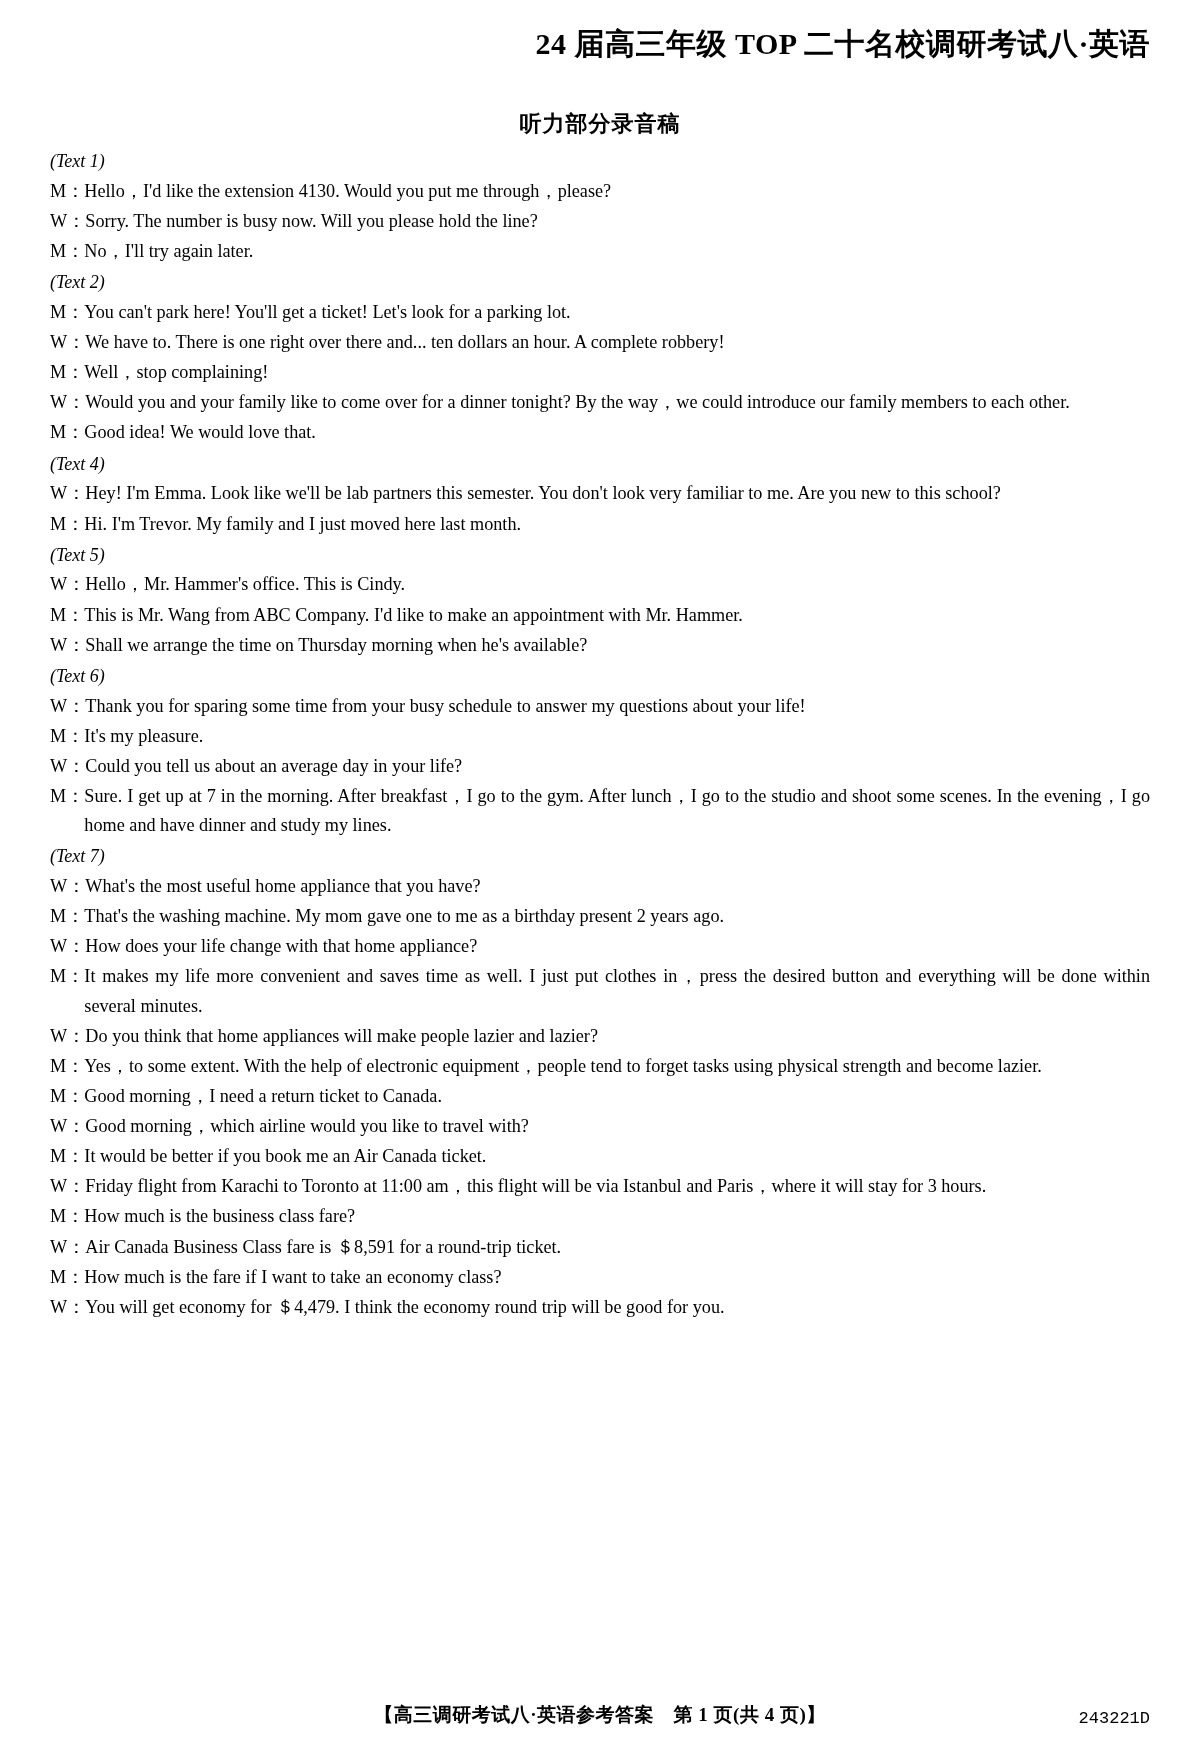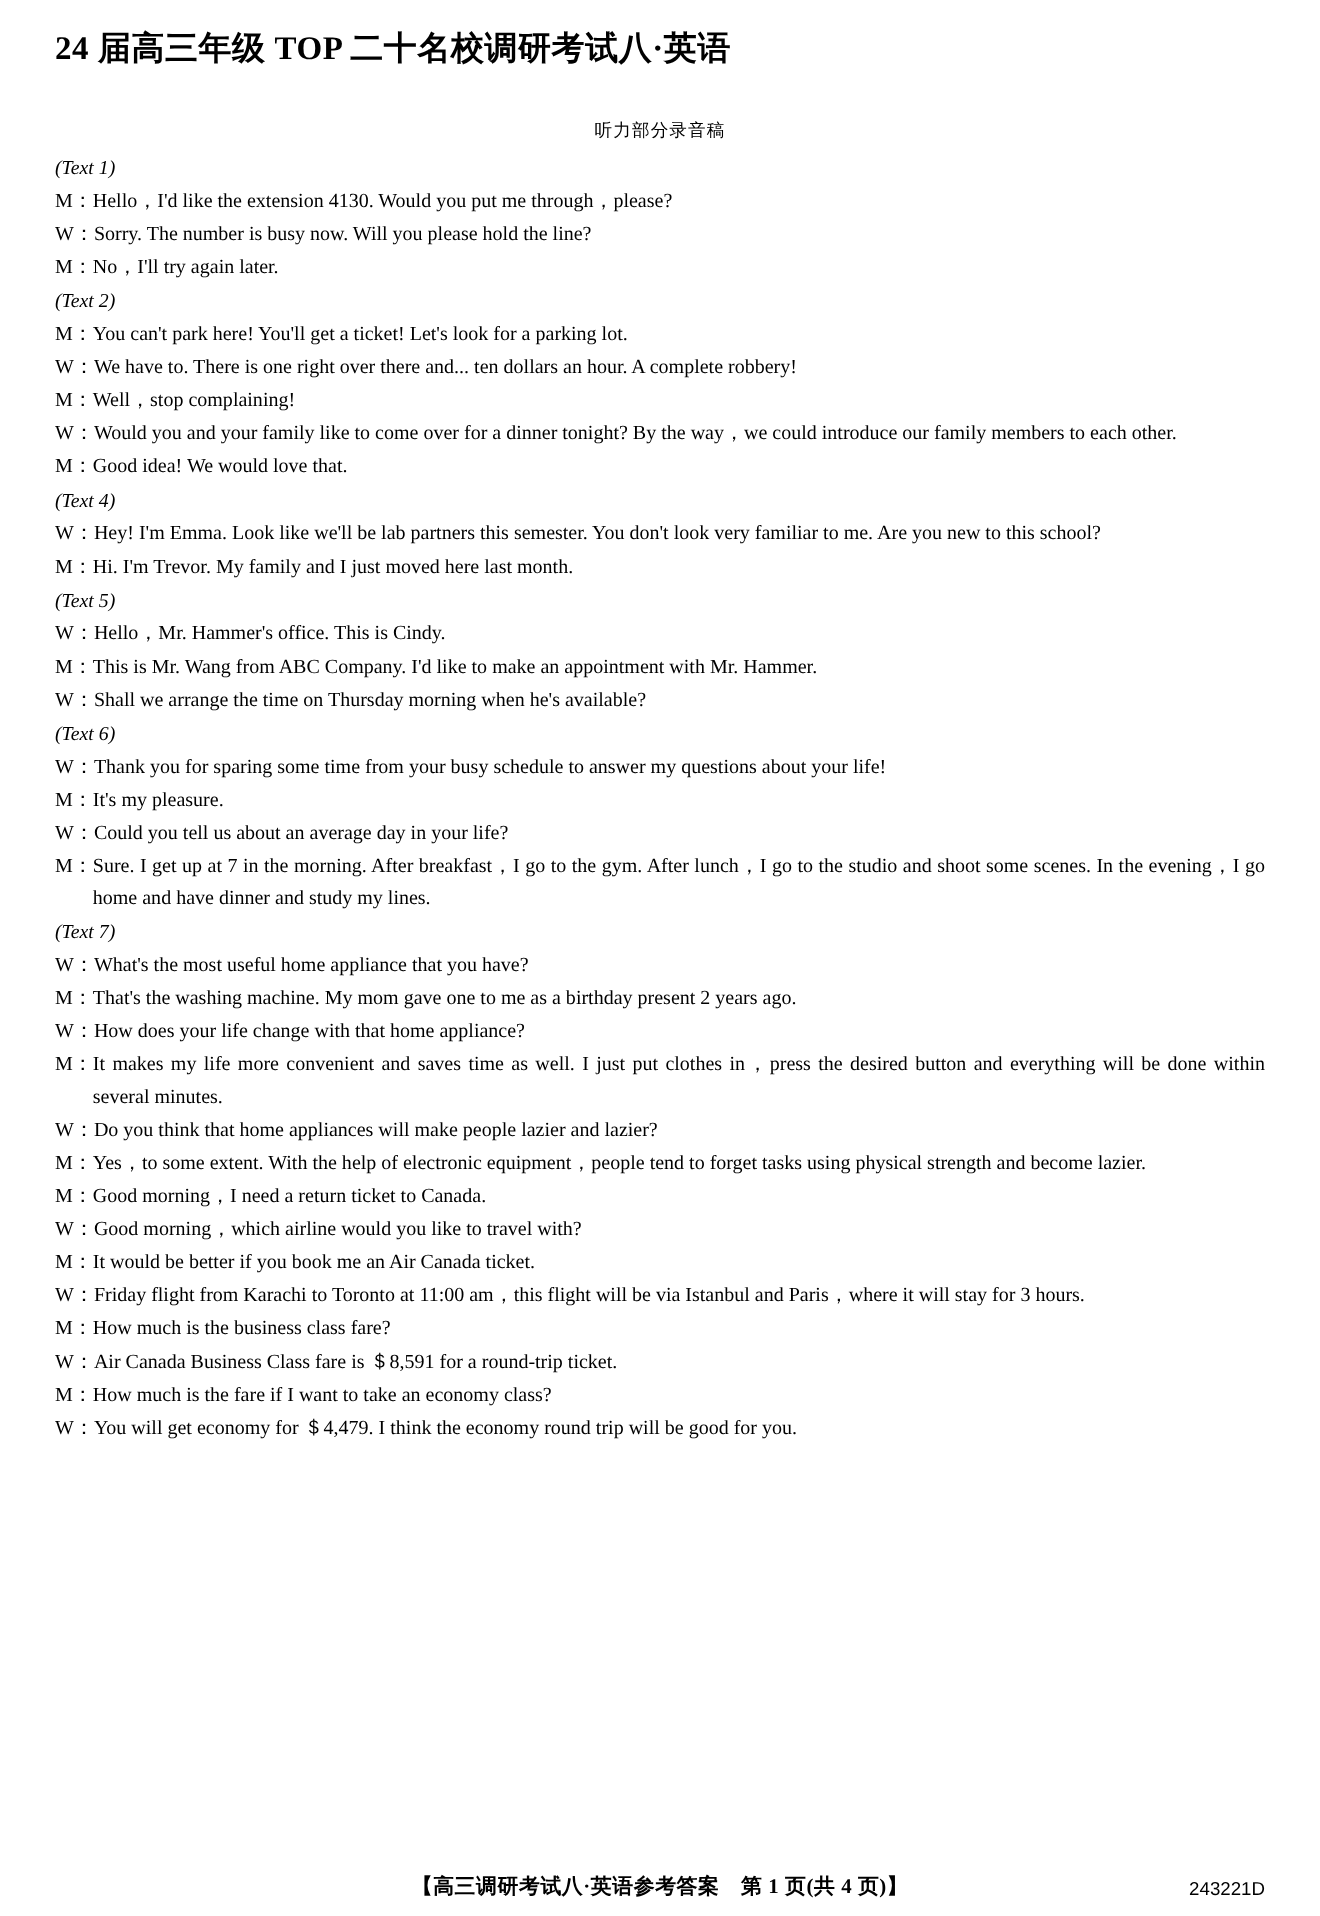--- a/index.html
+++ b/index.html
@@ -15,38 +15,38 @@
     position: relative;
   }
   .page {
     width: 1200px;
     min-height: 1742px;
     box-sizing: border-box;
     padding: 14px 50px 0 50px;
     position: relative;
   }
   .title-main {
-    text-align: left;
+    text-align: right;
     font-size: 30px;
     font-weight: bold;
     letter-spacing: 0.5px;
     margin: 10px 0 2px 0;
     font-family: "Liberation Serif", "DejaVu Serif", serif;
   }
   .title-sub {
     text-align: center;
     font-size: 27px;
     font-weight: bold;
     letter-spacing: 1px;
     margin: 8px 0 0 0;
   }
   .section-heading {
     text-align: center;
-    font-size: 16px;
-    font-weight: normal;
+    font-size: 22px;
+    font-weight: bold;
     margin: 44px 0 8px 0;
     letter-spacing: 1px;
   }
   .script-body {
     font-size: 18.2px;
     line-height: 1.60;
   }
   .text-label {
     margin: 2px 0 1px 0;
     font-size: 18px;
@@ -85,21 +85,21 @@
     font-weight: bold;
     letter-spacing: 0.5px;
     text-align: center;
     flex: 0 0 auto;
   }
   .footer-code {
     position: absolute;
     right: 50px;
     bottom: 14px;
     font-size: 17px;
-    font-family: Liberation Sans, sans-serif;
+    font-family: Liberation Mono, monospace;
   }
 </style>
 </head>
 <body>
 
 <div class="page">
 
   <div class="title-main">24 届高三年级 TOP 二十名校调研考试八·英语</div>
 
   <div class="section-heading">听力部分录音稿</div>

